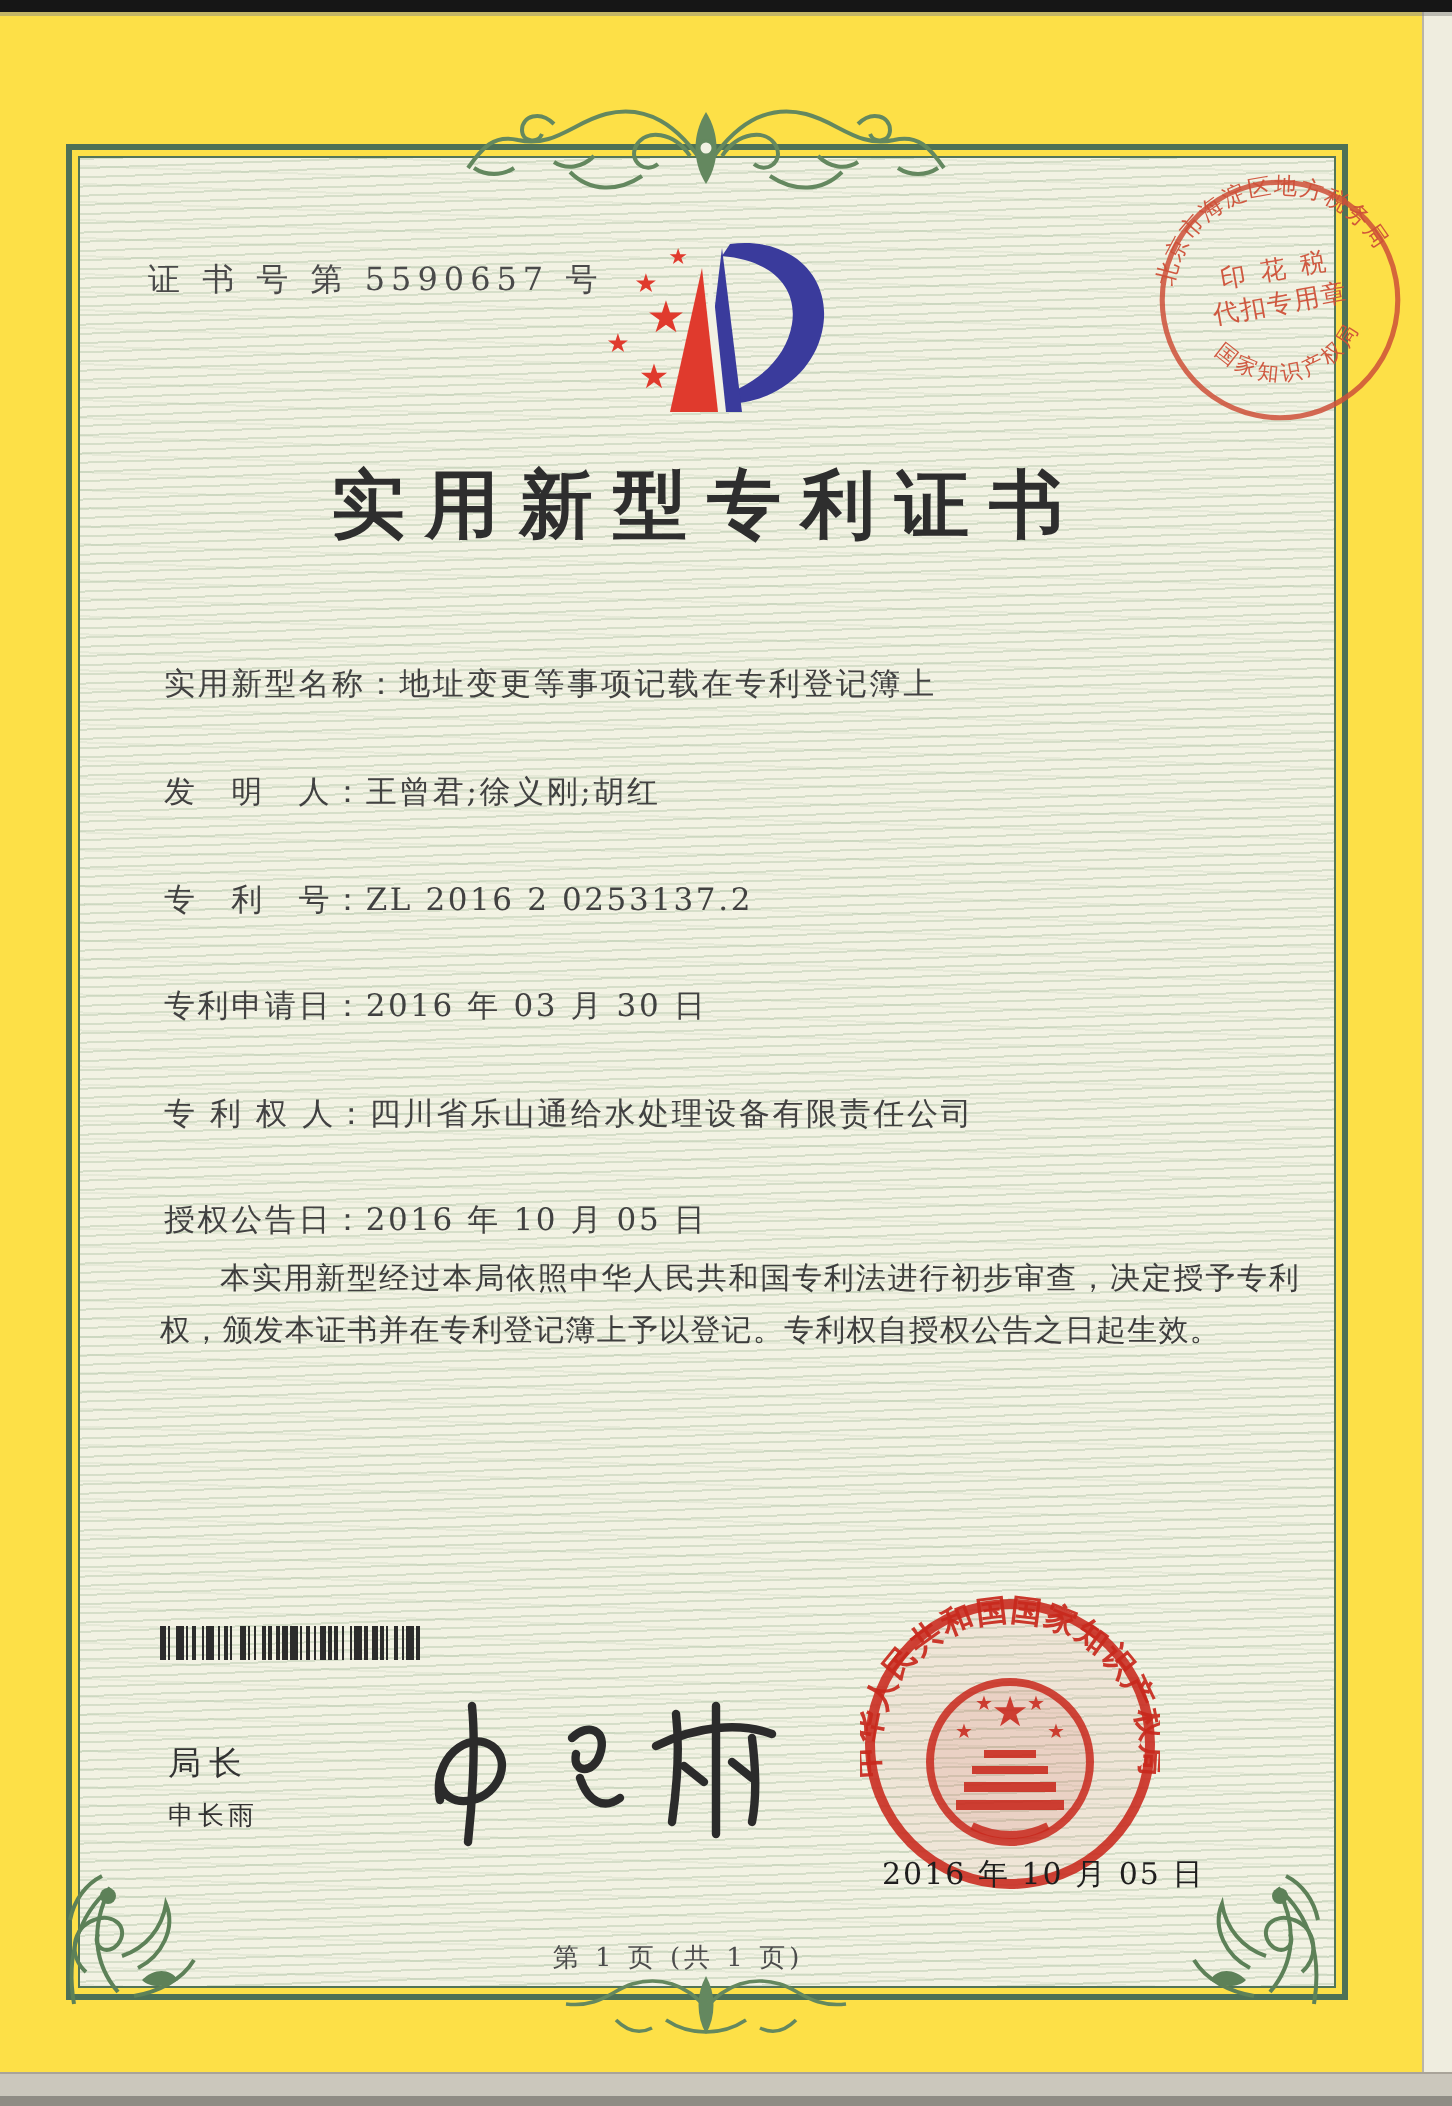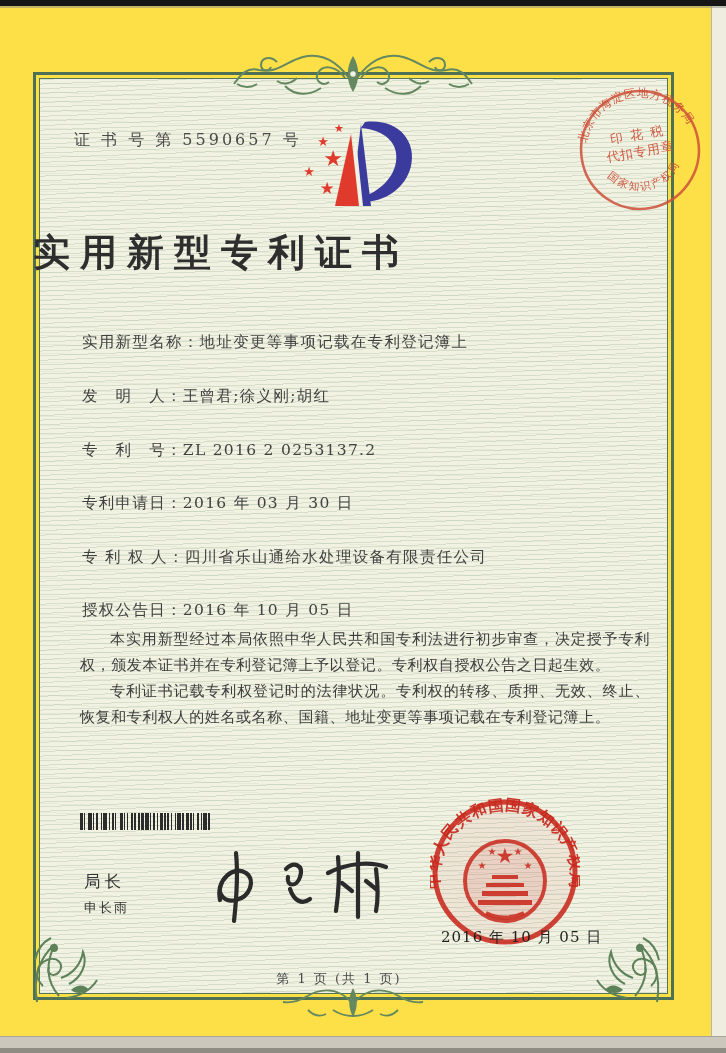--- a/index.html
+++ b/index.html
@@ -32,21 +32,21 @@
     background-color:#f2f2e3;
     background-image:
       repeating-linear-gradient(178deg, rgba(140,170,132,.28) 0 1px, rgba(255,255,255,0) 1px 4.6px),
       repeating-linear-gradient(2deg, rgba(140,170,132,.12) 0 1px, rgba(255,255,255,0) 1px 9px);
   }
 
   .orn{position:absolute;z-index:2;}
   .orn path{vector-effect:non-scaling-stroke;}
 
   .cert-no{position:absolute;left:74px;top:130px;font-size:16px;letter-spacing:3px;color:#4a4a4a;z-index:3;}
-  .title{position:absolute;left:33px;top:228px;width:641px;font-size:37px;font-weight:700;letter-spacing:10px;color:#2e2e2e;z-index:3;}
+  .title{position:absolute;left:33px;top:228px;width:641px;text-align:center;font-size:37px;font-weight:700;letter-spacing:10px;color:#2e2e2e;z-index:3;}
 
   .field{position:absolute;left:82px;font-size:15.5px;color:#414141;letter-spacing:1.3px;white-space:nowrap;z-index:3;}
   .f0{top:332px}.f1{top:386px}.f2{top:440px}.f3{top:493px}.f4{top:547px}.f5{top:600px}
 
   .body-text{position:absolute;left:80px;top:628px;width:570px;z-index:3;font-family:Liberation Mono, monospace;}
   .body-text p{margin:0;font-size:15px;line-height:26px;color:#3d3d3d;text-indent:2em;text-align:justify;letter-spacing:.6px;}
 
   .barcode{position:absolute;left:80px;top:813px;width:188px;height:17px;display:flex;align-items:stretch;overflow:hidden;z-index:3;}
   .barcode .b{background:#2c2c2c;height:100%;}
   .barcode .s{height:100%;}
@@ -168,21 +168,20 @@
 
   <div class="field f0"><span>实用新型名称：</span><span>地址变更等事项记载在专利登记簿上</span></div>
   <div class="field f1"><span>发　明　人：</span><span>王曾君;徐义刚;胡红</span></div>
   <div class="field f2"><span>专　利　号：</span><span>ZL 2016 2 0253137.2</span></div>
   <div class="field f3"><span>专利申请日：</span><span>2016 年 03 月 30 日</span></div>
   <div class="field f4"><span>专 利 权 人：</span><span>四川省乐山通给水处理设备有限责任公司</span></div>
   <div class="field f5"><span>授权公告日：</span><span>2016 年 10 月 05 日</span></div>
 
   <div class="body-text">
     <p>本实用新型经过本局依照中华人民共和国专利法进行初步审查，决定授予专利权，颁发本证书并在专利登记簿上予以登记。专利权自授权公告之日起生效。</p>
-    <p>专利证书记载专利权登记时的法律状况。专利权的转移、质押、无效、终止、恢复和专利权人的姓名或名称、国籍、地址变更等事项记载在专利登记簿上。</p>
   </div>
 
   <div class="barcode" id="barcode">
       <div class="b" style="width: 2.6px; flex: 0 0 auto;"></div>
       <div class="s" style="width: 1.3px; flex: 0 0 auto;"></div>
       <div class="b" style="width: 1.3px; flex: 0 0 auto;"></div>
       <div class="s" style="width: 2.6px; flex: 0 0 auto;"></div>
       <div class="b" style="width: 3.9px; flex: 0 0 auto;"></div>
       <div class="s" style="width: 1.3px; flex: 0 0 auto;"></div>
       <div class="b" style="width: 1.3px; flex: 0 0 auto;"></div>

